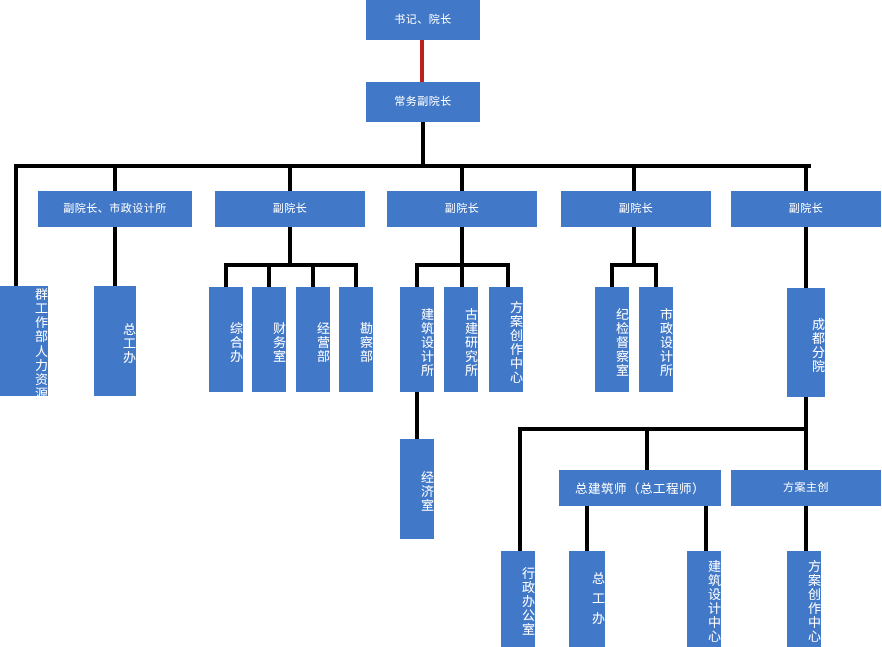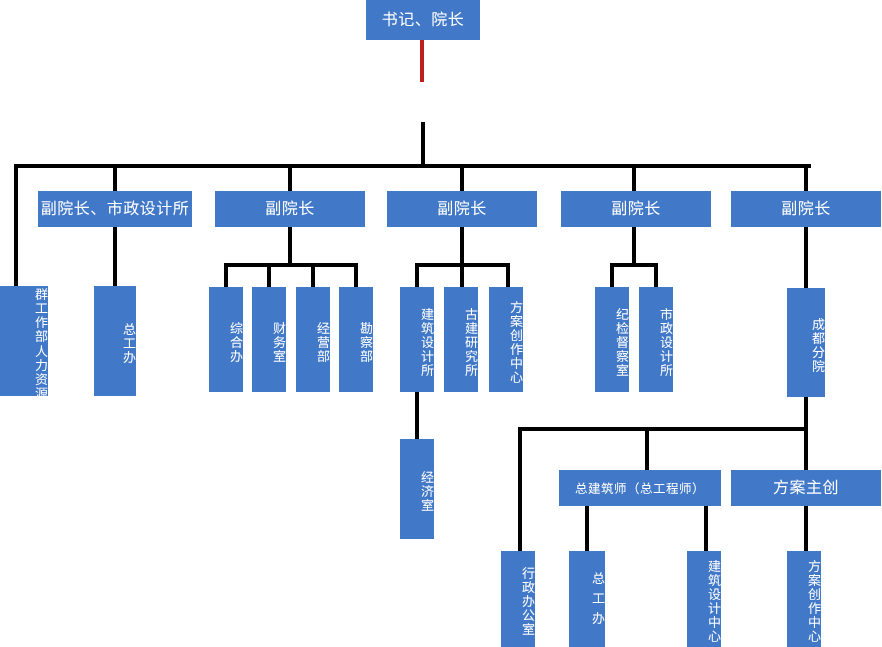--- a/index.html
+++ b/index.html
@@ -23,21 +23,21 @@
     color:#ffffff;
     box-sizing:border-box;
     display:flex;
     align-items:center;
     justify-content:center;
     text-align:center;
     letter-spacing:0.5px;
     z-index:3;
   }
   .node.h{                       
-    font-size:16px;
+    font-size:11px;
     line-height:1.2;
     white-space:nowrap;
   }
   .node.v{                       
     font-size:13px;
     writing-mode:vertical-rl;
     text-orientation:upright;
     line-height:1.25;
     letter-spacing:1px;
     padding-top:6px;
@@ -67,20 +67,21 @@
 </style>
 </head>
 <body>
 
 <div id="chart">
 
   <div class="node h" style="left:366px;top:0px;width:114px;height:40px;">书记、院长</div>
 
   <div class="line red" style="left:420px;top:40px;width:4px;height:42px;"></div>
 
+  <div class="node h" style="left:366px;top:82px;width:114px;height:40px;">常务副院长</div>
 
   <div class="line" style="left:421px;top:122px;width:4px;height:42px;"></div>
 
   <div class="line" style="left:14px;top:164px;width:797px;height:4px;"></div>
 
   <div class="line" style="left:14px;top:164px;width:4px;height:125px;"></div>
   <div class="line" style="left:113px;top:164px;width:4px;height:27px;"></div>
   <div class="line" style="left:288px;top:164px;width:4px;height:27px;"></div>
   <div class="line" style="left:460px;top:164px;width:4px;height:27px;"></div>
   <div class="line" style="left:632px;top:164px;width:4px;height:27px;"></div>

